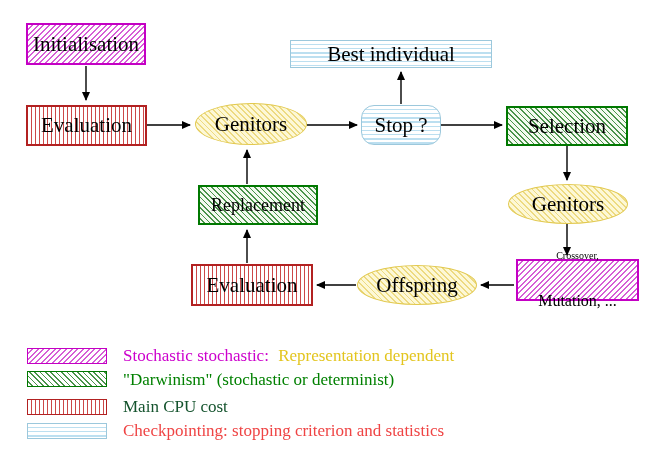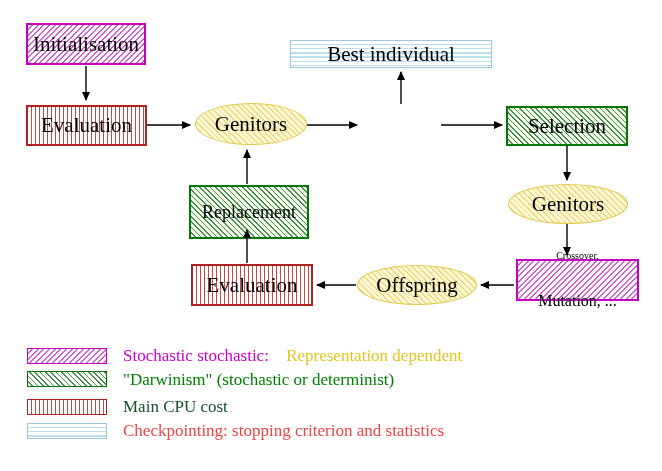--- a/index.html
+++ b/index.html
@@ -68,20 +68,23 @@
   </div>
 
   <div class="node stripes-red" style="left:26px;top:105px;width:121px;height:41px;">
     <span class="lbl">Evaluation</span>
   </div>
 
   <div class="node hatch-yellow" style="left:195px;top:103px;width:112px;height:42px;">
     <span class="lbl">Genitors</span>
   </div>
 
+  <div class="node stripes-cyan" style="left:361px;top:105px;width:80px;height:40px;border-radius:13px;">
+    <span class="lbl">Stop ?</span>
+  </div>
 
   <div class="node stripes-cyan" style="left:290px;top:40px;width:202px;height:28px;">
     <span class="lbl">Best individual</span>
   </div>
 
   <div class="node hatch-green" style="left:506px;top:106px;width:122px;height:40px;">
     <span class="lbl">Selection</span>
   </div>
 
   <div class="node hatch-yellow" style="left:508px;top:184px;width:120px;height:40px;">
@@ -94,21 +97,21 @@
   </div>
 
   <div class="node hatch-yellow" style="left:357px;top:265px;width:120px;height:40px;">
     <span class="lbl">Offspring</span>
   </div>
 
   <div class="node stripes-red" style="left:191px;top:264px;width:122px;height:42px;">
     <span class="lbl">Evaluation</span>
   </div>
 
-  <div class="node hatch-green" style="left:189px;top:185px;width:120px;height:54px;justify-content:center;">
+  <div class="node hatch-green" style="left:198px;top:185px;width:120px;height:40px;justify-content:center;">
     <span style="font-size:18px;">Replacement</span>
   </div>
 
 
   <svg id="wires" width="662" height="471" viewBox="0 0 662 471">
     <defs>
       <marker id="ah" markerWidth="11" markerHeight="9" refX="8" refY="4" orient="auto" markerUnits="userSpaceOnUse">
         <path d="M0,0 L9,4 L0,8 Z" fill="#000"></path>
       </marker>
     </defs>
@@ -124,21 +127,21 @@
       <line x1="356" y1="285" x2="317" y2="285" marker-end="url(#ah)"></line>
       <line x1="247" y1="263" x2="247" y2="230" marker-end="url(#ah)"></line>
       <line x1="247" y1="184" x2="247" y2="150" marker-end="url(#ah)"></line>
     </g>
   </svg>
 
   <div>
     <div class="sw sw-magenta" style="top:348px;"></div>
     <div class="legend-text" style="top:346px;">
       <span class="c-magenta">Stochastic stochastic:</span>
-      <span class="c-gold" style="margin-left:13px;">Representation dependent</span>
+      <span class="c-gold" style="margin-left:5px;">Representation dependent</span>
     </div>
 
     <div class="sw sw-green" style="top:371px;"></div>
     <div class="legend-text c-green" style="top:370px;">"Darwinism" (stochastic or determinist)</div>
 
     <div class="sw sw-red" style="top:399px;"></div>
     <div class="legend-text c-red" style="top:397px;">Main CPU cost</div>
 
     <div class="sw sw-cyan" style="top:423px;"></div>
     <div class="legend-text c-blue" style="top:421px;">Checkpointing: stopping criterion and statistics</div>

